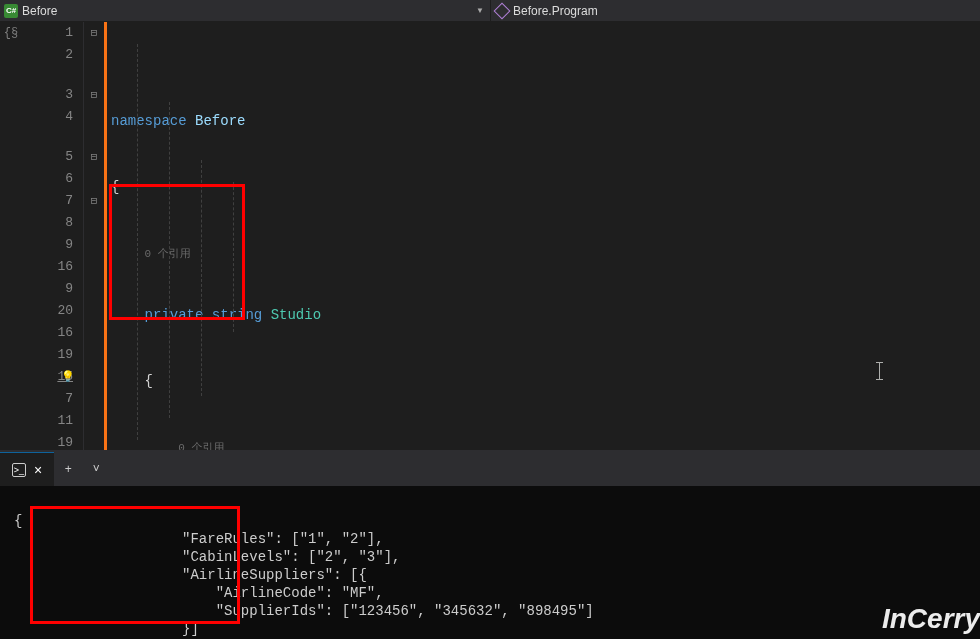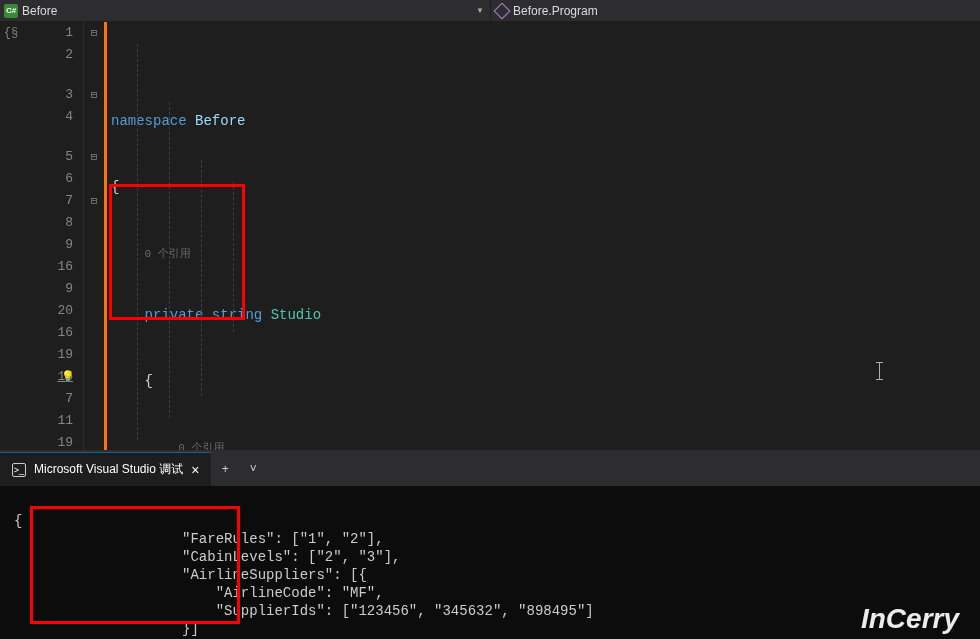--- a/index.html
+++ b/index.html
@@ -185,21 +185,21 @@
     padding: 8px 14px;
     line-height: 18px;
     white-space: pre;
     font-size: 14px;
     color: #cccccc;
     position: relative;
     height: 155px;
   }
   .watermark {
     position: absolute;
-    right: 21px;
+    right: 0;
     bottom: 4px;
     font-family: "Segoe UI", Tahoma, sans-serif;
     font-size: 28px;
     font-style: italic;
     font-weight: 600;
     color: #ffffff;
     opacity: 0.92;
     pointer-events: none;
   }
   .text-cursor {
@@ -304,21 +304,20 @@
 
     <div class="red-box" style="left:2px; top:162px; width:136px; height:136px;"></div>
     <div class="text-cursor" style="left:772px; top:340px;"></div>
   </div>
 </div>
 
 <div class="terminal-wrap">
   <div class="terminal-tabs">
     <div class="term-tab">
       <span class="term-tab-icon">&gt;_</span>
-      <span>Microsoft Visual Studio 调试</span>
       <span class="term-close">×</span>
     </div>
     <div class="term-add">+</div>
     <div class="term-more">˅</div>
   </div>
   <div class="terminal-body">
 <span>{</span>
 <span>                    "FareRules": ["1", "2"],</span>
 <span>                    "CabinLevels": ["2", "3"],</span>
 <span>                    "AirlineSuppliers": [{</span>

